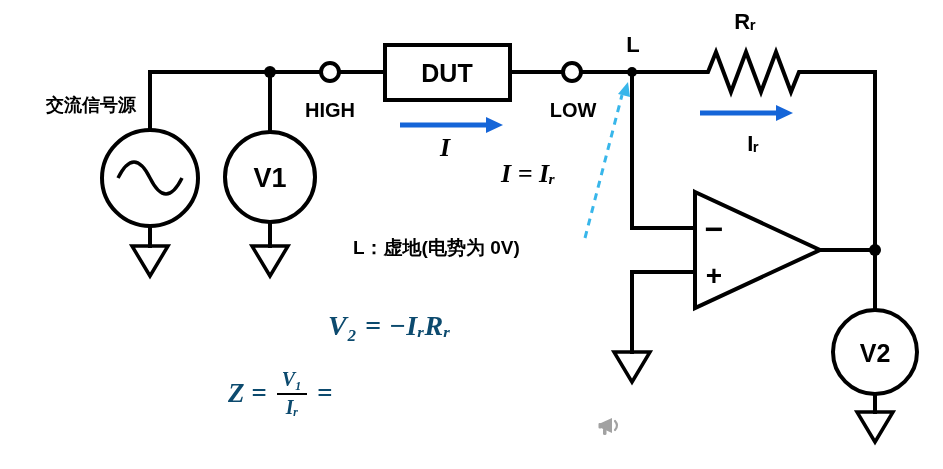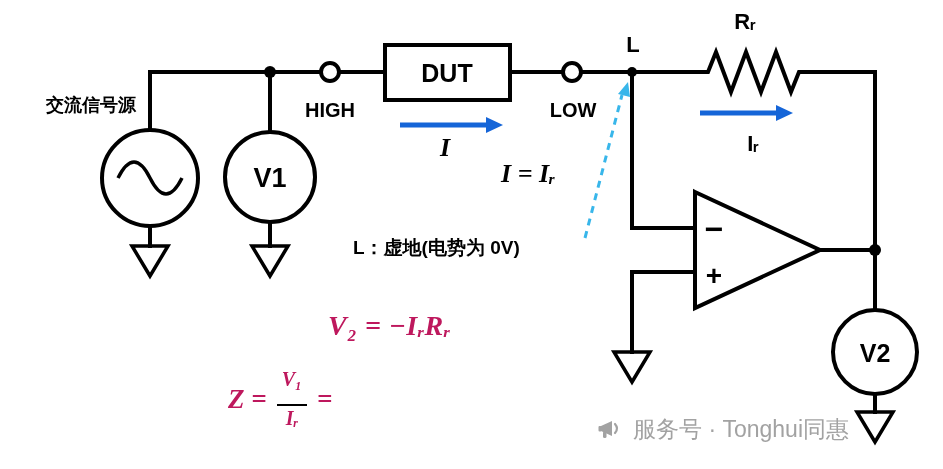--- a/index.html
+++ b/index.html
@@ -15,41 +15,40 @@
     position:absolute; z-index:1; left:597px; top:414px;
     display:flex; align-items:center; gap:8px;
     color:#a2a2a2; font-size:23px; white-space:nowrap;
   }
 
   svg.circuit { position:absolute; left:0; top:0; z-index:2; }
 
   text.lbl { font-family:"Liberation Sans", sans-serif; font-weight:bold; fill:#000; }
   text.ser { font-family:"Liberation Serif", serif; font-weight:bold; font-style:italic; fill:#000; }
 
-  .overlay { position:absolute; z-index:3; color:#be185d; }
+  .overlay { position:absolute; z-index:3; color:#0c4a6e; }
   .eq { font-family:"Liberation Serif", serif; font-weight:bold; font-style:italic; }
   .eq1 { left:328px; top:310px; font-size:28px; letter-spacing:0.5px; }
   .eq2 { left:228px; top:368px; font-size:27px; display:flex; align-items:center; gap:10px; }
   .frac { display:inline-flex; flex-direction:column; align-items:center; font-size:20px; line-height:1.15; }
-  .frac .num { border-bottom:2.5px solid #000; padding:0 5px 13px; }
+  .frac .num { border-bottom:2.5px solid #000; padding:0 5px 2px; }
   .frac .den { padding-top:1px; }
 </style>
 </head>
 <body>
 
 <div class="stage">
 
   <div class="watermark">
     <svg width="28" height="26" viewBox="0 0 28 26">
       <path d="M4 9 L15 4 L15 19 L4 14 Z" fill="#a2a2a2"></path>
       <rect x="1.5" y="9" width="3" height="5.5" rx="1" fill="#a2a2a2"></rect>
       <path d="M18 7 Q22 11.5 18 16" stroke="#a2a2a2" stroke-width="2.2" fill="none" stroke-linecap="round"></path>
       <rect x="6" y="14" width="3.5" height="7" rx="1.5" fill="#a2a2a2"></rect>
     </svg>
-    <span>服务号 · Tonghui同惠</span>
   </div>
 
   <svg class="circuit" width="943" height="469" viewBox="0 0 943 469">
 
     <g stroke="#000" stroke-width="4" fill="none" stroke-linecap="square">
       <path d="M150,130 L150,72 L270,72"></path>
       <path d="M270,72 L321,72"></path>
       <path d="M270,72 L270,132"></path>
       <path d="M339,72 L385,72"></path>
       <path d="M510,72 L563,72"></path>

